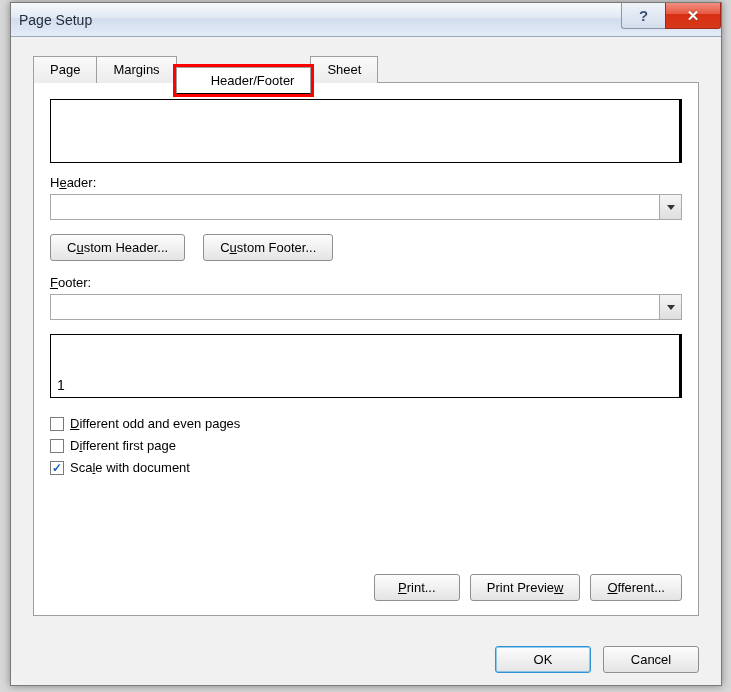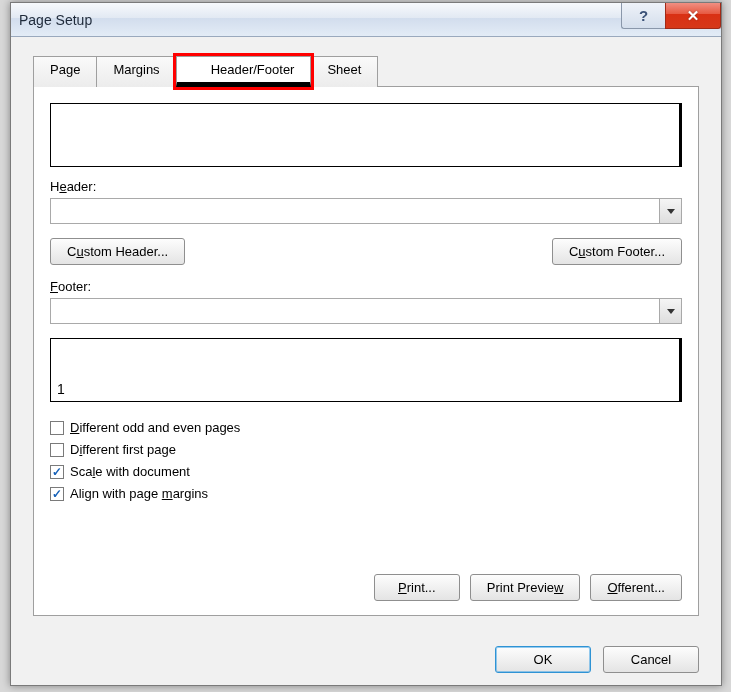--- a/index.html
+++ b/index.html
@@ -96,22 +96,22 @@
       background: linear-gradient(to bottom, #fafafa, #ececec);
       border: 1px solid #9f9f9f;
       border-bottom: none;
       margin-right: -1px;
       cursor: default;
       position: relative;
       top: 1px;
     }
     .tab.active {
       background: #fff;
-      border-bottom: 5px solid #000000;
-      top: 1px;
+      border-bottom: 1px solid #000000;
+      top: 12px;
       z-index: 3;
       padding-left: 34px;
     }
     .tab.highlighted {
       outline: 3px solid #ff0000;
       outline-offset: 0;
       z-index: 5;
     }
     .tab-content {
       border: 1px solid #9f9f9f;
@@ -167,21 +167,21 @@
       display: flex;
       align-items: center;
       justify-content: center;
     }
     .combo-arrow svg {
       width: 8px;
       height: 5px;
     }
     .button-row {
       display: flex;
-      justify-content: space-between;
+      justify-content: flex-start;
       gap: 18px;
       margin-bottom: 14px;
     }
     .btn {
       padding: 5px 16px;
       background: linear-gradient(to bottom, #fdfdfd, #e4e4e4);
       border: 1px solid #8f8f8f;
       border-radius: 3px;
       cursor: default;
       min-width: 86px;
@@ -308,24 +308,20 @@
           <span><span></span><span class="underline">D</span><span>ifferent odd and even pages</span></span>
         </div>
         <div class="checkbox-item">
           <span class="cb"></span>
           <span><span>D</span><span class="underline">i</span><span>fferent first page</span></span>
         </div>
         <div class="checkbox-item">
           <span class="cb checked"></span>
           <span><span>Sca</span><span class="underline">l</span><span>e with document</span></span>
         </div>
-        <div class="checkbox-item">
-          <span class="cb checked"></span>
-          <span><span>Align with page </span><span class="underline">m</span><span>argins</span></span>
-        </div>
       </div>
 
       <div class="bottom-buttons">
         <div class="btn">
           <span></span><span class="underline">P</span><span>rint...</span>
         </div>
         <div class="btn">
           <span>Print Previe</span><span class="underline">w</span><span></span>
         </div>
         <div class="btn">

